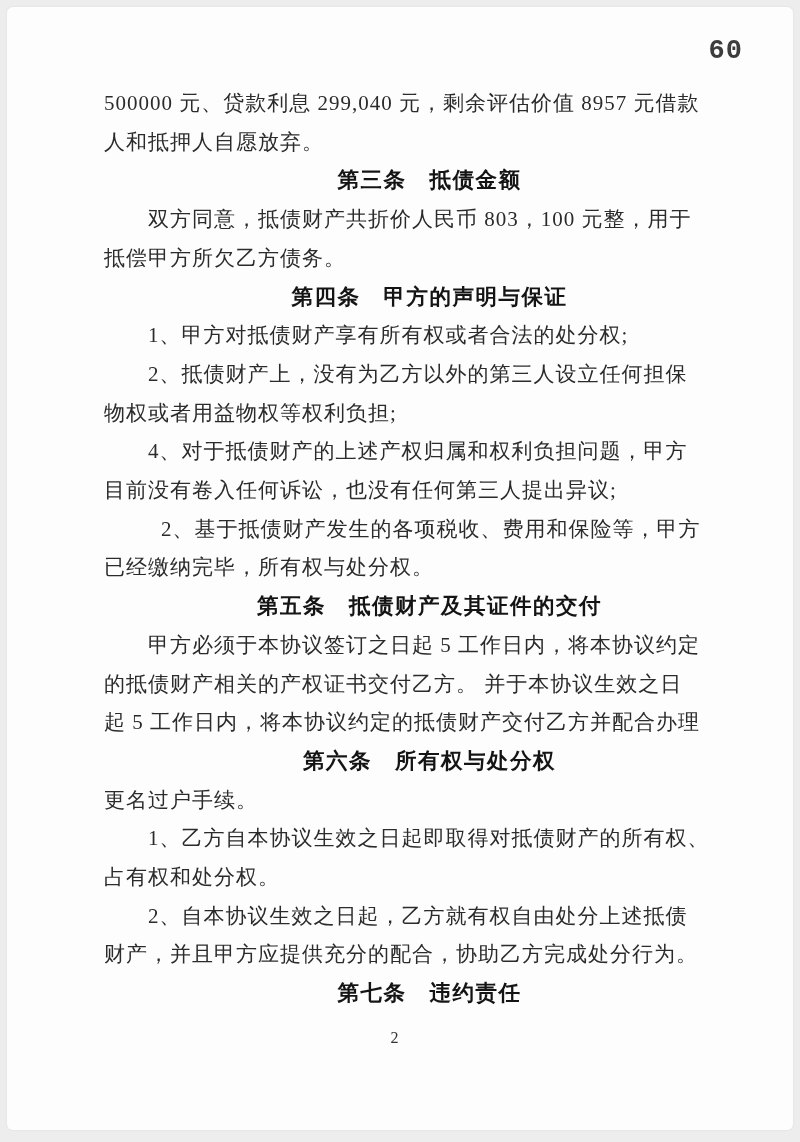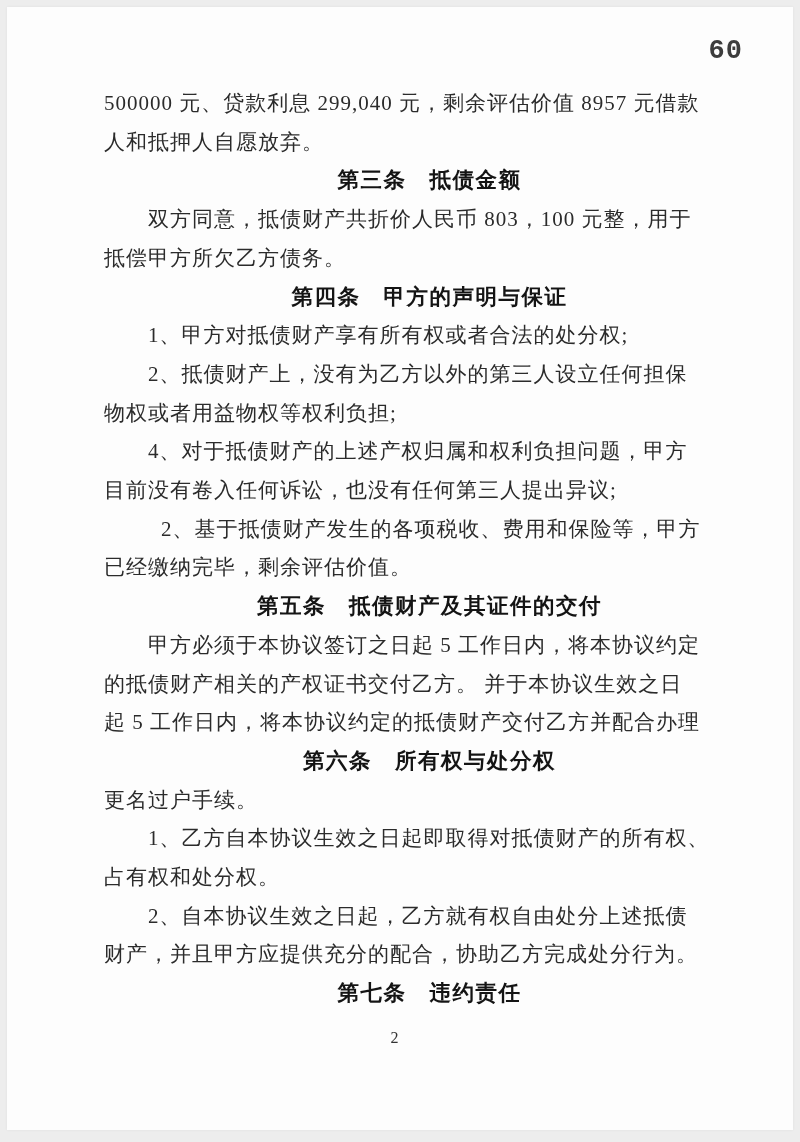--- a/index.html
+++ b/index.html
@@ -17,21 +17,21 @@
     background: #ededed;
     font-family: "Liberation Serif", "DejaVu Serif", serif;
   }
   .page {
     position: absolute;
     left: 7px;
     top: 7px;
     width: 786px;
     height: 1123px;
     background: #fdfdfd;
-    border-radius: 0;
+    border-radius: 6px;
     box-shadow: 0 0 3px rgba(0,0,0,0.06);
   }
   .corner-num {
     position: absolute;
     top: 29px;
     right: 50px;
     font-family: "Liberation Mono", "DejaVu Sans Mono", monospace;
     font-size: 27px;
     font-weight: bold;
     color: #3d3d3d;
@@ -84,21 +84,21 @@
       <div class="line heading">第三条　抵债金额</div>
       <div class="line ind">双方同意，抵债财产共折价人民币 803，100 元整，用于</div>
       <div class="line">抵偿甲方所欠乙方债务。</div>
       <div class="line heading">第四条　甲方的声明与保证</div>
       <div class="line ind">1、甲方对抵债财产享有所有权或者合法的处分权;</div>
       <div class="line ind">2、抵债财产上，没有为乙方以外的第三人设立任何担保</div>
       <div class="line">物权或者用益物权等权利负担;</div>
       <div class="line ind">4、对于抵债财产的上述产权归属和权利负担问题，甲方</div>
       <div class="line">目前没有卷入任何诉讼，也没有任何第三人提出异议;</div>
       <div class="line ind-more">2、基于抵债财产发生的各项税收、费用和保险等，甲方</div>
-      <div class="line">已经缴纳完毕，剩余评估价值。</div>
+      <div class="line">已经缴纳完毕，所有权与处分权。</div>
       <div class="line heading">第五条　抵债财产及其证件的交付</div>
       <div class="line ind">甲方必须于本协议签订之日起 5 工作日内，将本协议约定</div>
       <div class="line">的抵债财产相关的产权证书交付乙方。 并于本协议生效之日</div>
       <div class="line">起 5 工作日内，将本协议约定的抵债财产交付乙方并配合办理</div>
       <div class="line heading">第六条　所有权与处分权</div>
       <div class="line">更名过户手续。</div>
       <div class="line ind">1、乙方自本协议生效之日起即取得对抵债财产的所有权、</div>
       <div class="line">占有权和处分权。</div>
       <div class="line ind">2、自本协议生效之日起，乙方就有权自由处分上述抵债</div>
       <div class="line">财产，并且甲方应提供充分的配合，协助乙方完成处分行为。</div>

